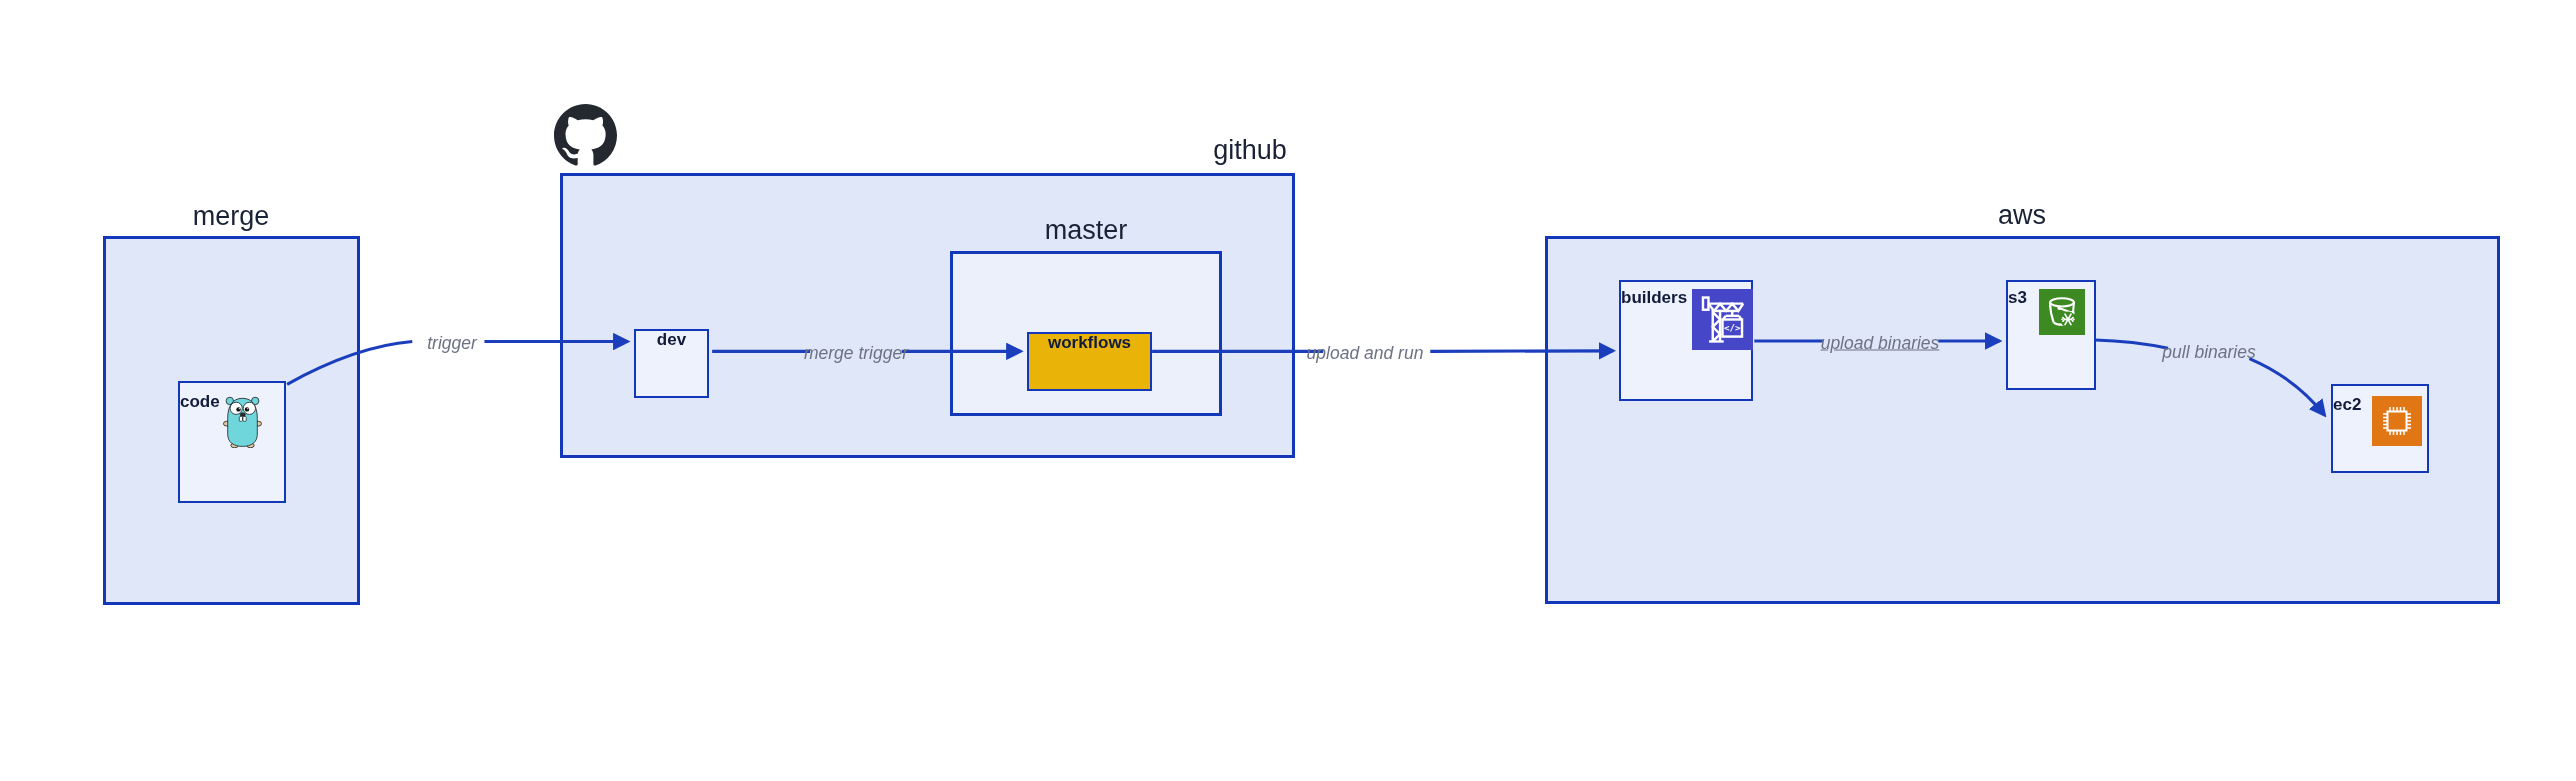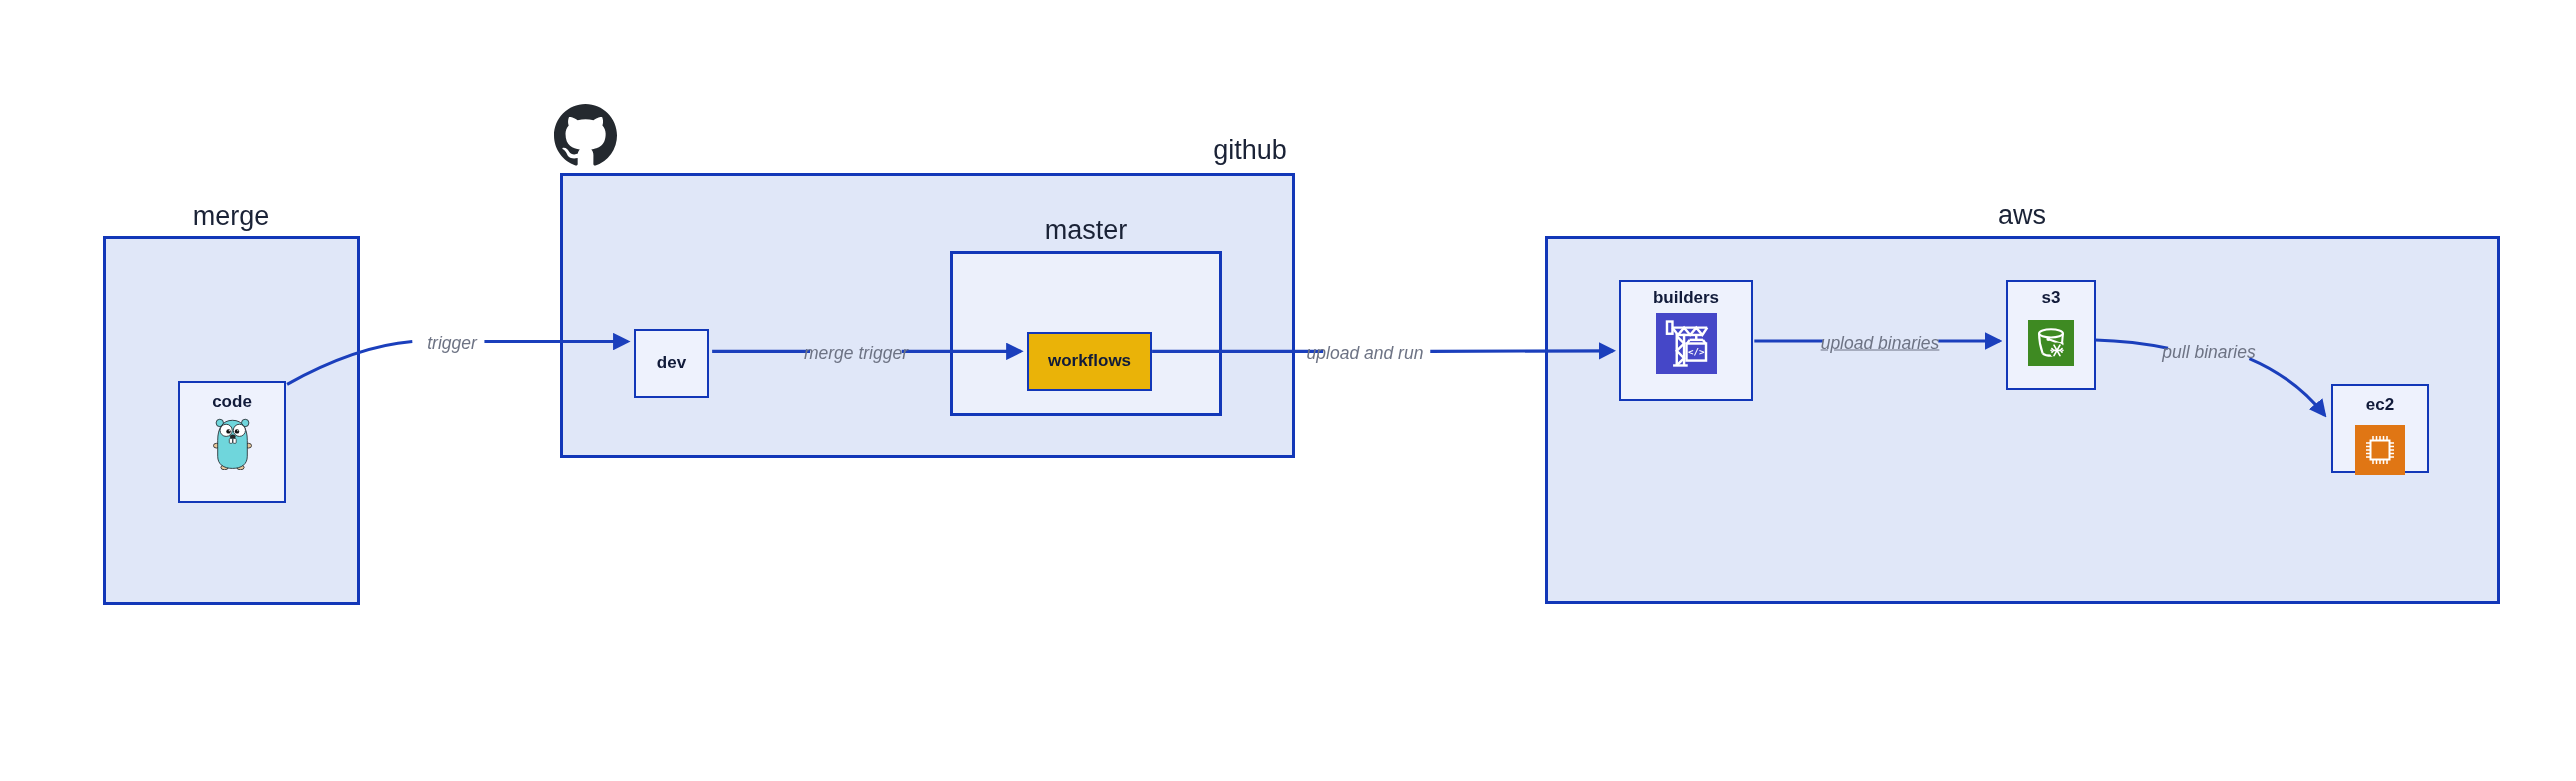--- a/index.html
+++ b/index.html
@@ -7,21 +7,21 @@
     position:relative;width:2604px;height:781px;background:#ffffff;
     font-family:"Liberation Sans",sans-serif;overflow:hidden;
   }
   
   .gbox{position:absolute;box-sizing:border-box;border:3.1px solid #1237b8;z-index:1;}
   .fill-outer{background:#e0e7f8;}
   .fill-mid{background:#ecf0fb;z-index:2;}
   
   .node{
     position:absolute;box-sizing:border-box;border:2.6px solid #1237b8;background:#eef2fd;
-    display:flex;flex-direction:column;align-items:center;z-index:3;
+    display:flex;flex-direction:row;align-items:flex-start;z-index:3;
   }
   .node-label{font-weight:bold;font-size:17px;color:#111b3a;line-height:1.1;}
   .group-label{
     position:absolute;transform:translateX(-50%);font-size:27px;color:#1a2236;
     white-space:nowrap;z-index:5;
   }
   .edge-label{
     position:absolute;transform:translate(-50%,-50%);font-style:italic;font-size:17.5px;
     color:#6d7384;white-space:nowrap;z-index:5;
   }

